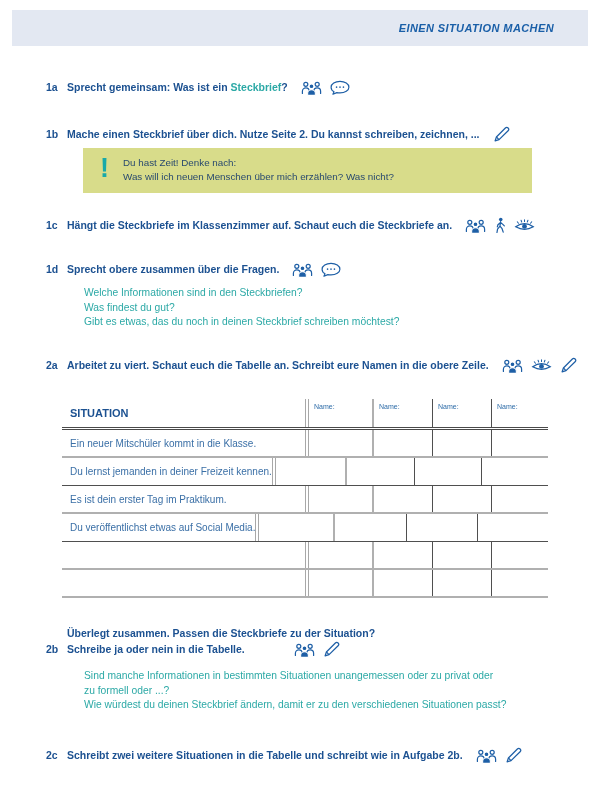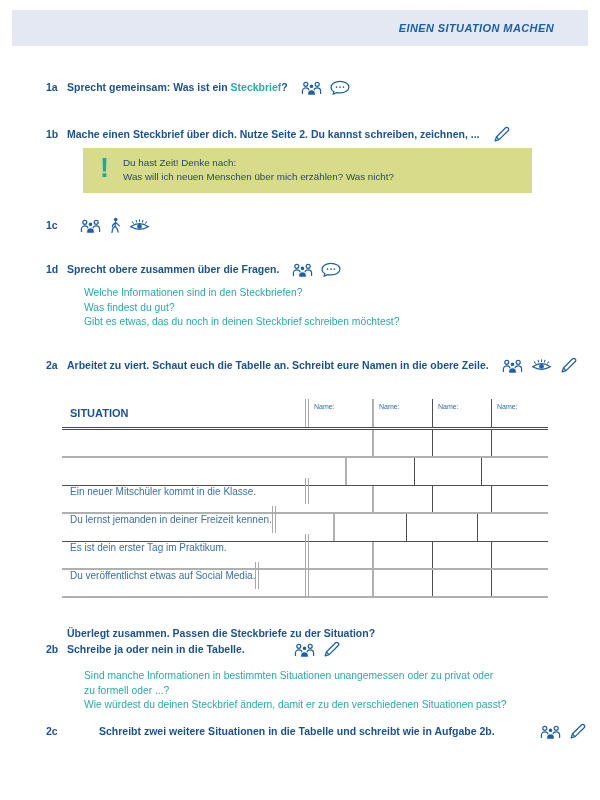--- a/index.html
+++ b/index.html
@@ -55,21 +55,21 @@
   .hrow{height:31px;border-bottom:3px double #4a4a4a;}
   .drow{height:28px;}
   .rb-gray{border-bottom:2px solid #b0b0b0;}
   .rb-dark{border-bottom:1px solid #4f4f4f;gap:40px;}
   .sit-head{
     color:#1c5191;font-weight:bold;font-size:11px;padding:8px 0 0 8px;
   }
   .name-label{color:#2e6ca8;font-size:7px;padding:4px 0 0 5px;}
   .sit-text{
     display:flex;align-items:center;color:#3a6fa6;font-size:10px;
-    padding-left:8px;white-space:nowrap;margin-top:48px;
+    padding-left:8px;white-space:nowrap;
   }
   
   .task2b-lines{display:flex;flex-direction:column;gap:1px;}
   .task2b-row2{display:flex;align-items:flex-start;gap:36px;}
   .defs-holder{position:absolute;width:0;height:0;overflow:hidden;}
 </style>
 </head>
 <body>
 
 <svg class="defs-holder" aria-hidden="true">
@@ -134,20 +134,21 @@
 <div class="abs note-box">
   <span class="note-mark">!</span>
   <span class="note-lines">
     <div>Du hast Zeit! Denke nach:</div>
     <div>Was will ich neuen Menschen über mich erzählen? Was nicht?</div>
   </span>
 </div>
 
 <div class="abs task" style="top:218px;">
   <span class="tlabel">1c</span>
+  <span>Hängt die Steckbriefe im Klassenzimmer auf. Schaut euch die Steckbriefe an.</span>
   <span class="icons">
     <svg width="21" height="16" viewBox="0 0 24 18">
         <use href="#def-group"></use>
       </svg>
     <svg width="12" height="17" viewBox="0 0 12 18">
         <use href="#def-person"></use>
       </svg>
     <svg width="21" height="13" viewBox="0 0 22 14">
         <use href="#def-eye"></use>
       </svg>
@@ -258,21 +259,21 @@
     </span>
   </span>
 </div>
 
 <div class="abs questions" style="top:669px;">
   <div>Sind manche Informationen in bestimmten Situationen unangemessen oder zu privat oder</div>
   <div>zu formell oder ...?</div>
   <div>Wie würdest du deinen Steckbrief ändern, damit er zu den verschiedenen Situationen passt?</div>
 </div>
 
-<div class="abs task" style="top:724px;gap:32px;">
+<div class="abs task" style="top:748px;">
   <span class="tlabel">2c</span>
   <span>Schreibt zwei weitere Situationen in die Tabelle und schreibt wie in Aufgabe 2b.</span>
   <span class="icons">
     <svg width="21" height="16" viewBox="0 0 24 18">
         <use href="#def-group"></use>
       </svg>
     <svg width="17" height="17" viewBox="0 0 18 18">
         <use href="#def-pencil"></use>
       </svg>
   </span>

